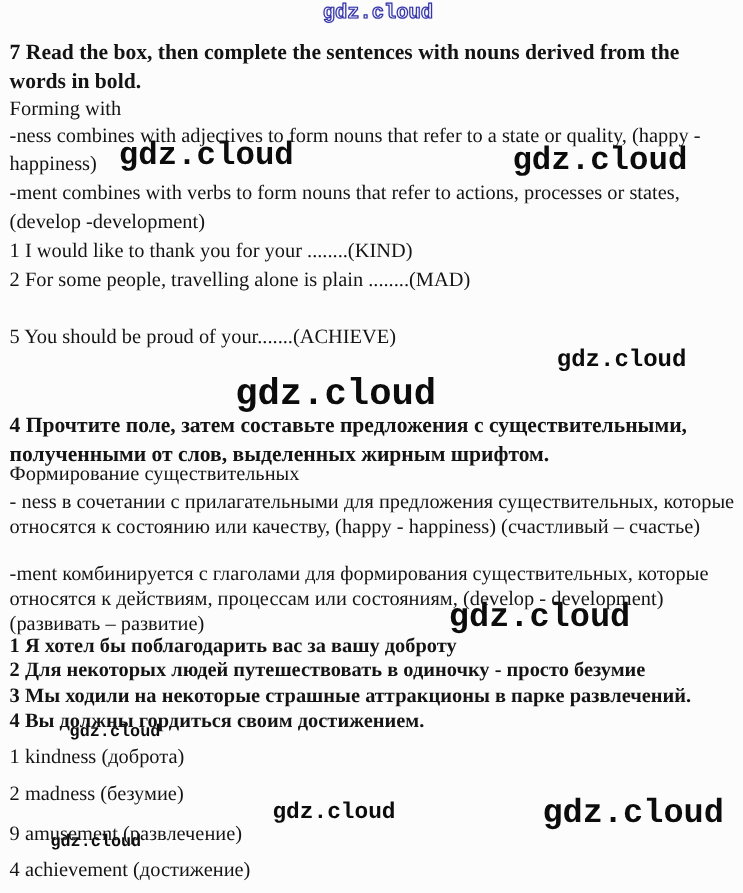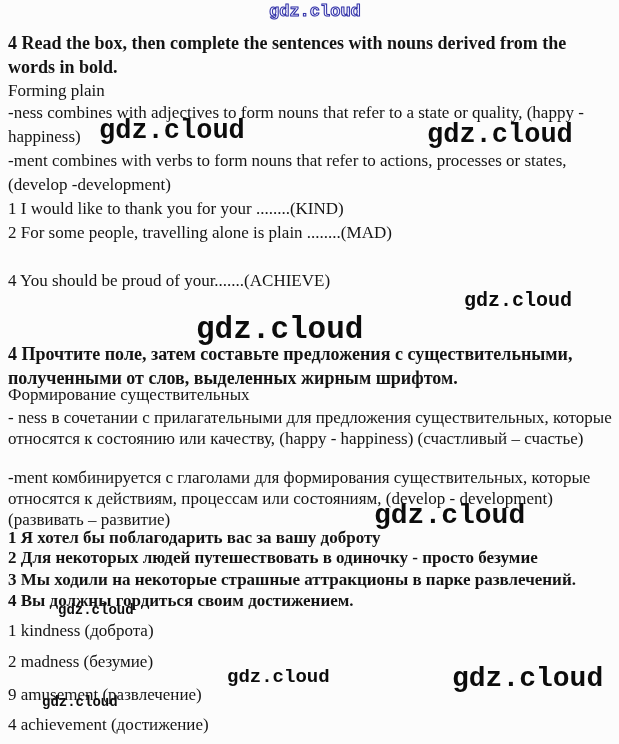--- a/index.html
+++ b/index.html
@@ -46,27 +46,27 @@
   <span class="wm" style="left:99px;top:116px;font-size:27px">gdz.cloud</span>
   <span class="wm" style="left:427px;top:120px;font-size:27px">gdz.cloud</span>
   <span class="wm" style="left:464px;top:289px;font-size:20px">gdz.cloud</span>
   <span class="wm" style="left:196px;top:312px;font-size:31px">gdz.cloud</span>
   <span class="wm" style="left:374px;top:500px;font-size:28px">gdz.cloud</span>
   <span class="wm" style="left:58px;top:602px;font-size:14px">gdz.cloud</span>
   <span class="wm" style="left:227px;top:666px;font-size:19px">gdz.cloud</span>
   <span class="wm" style="left:452px;top:663px;font-size:28px">gdz.cloud</span>
   <span class="wm" style="left:42px;top:694px;font-size:14px">gdz.cloud</span>
 
-  <div class="block title" style="top:31px;width:580px">4 Read the box, then complete the sentences with nouns derived from the words in bold.</div>
-  <div class="block" style="top:79px">Forming plain</div>
+  <div class="block title" style="top:31px;width:580px">7 Read the box, then complete the sentences with nouns derived from the words in bold.</div>
+  <div class="block" style="top:79px">Forming with</div>
   <div class="block" style="top:101px;width:612px">-ness combines with adjectives to form nouns that refer to a state or quality, (happy - happiness)</div>
   <div class="block" style="top:149px;width:612px">-ment combines with verbs to form nouns that refer to actions, processes or states, (develop -development)</div>
   <div class="block" style="top:197px">1 I would like to thank you for your ........(KIND)</div>
   <div class="block" style="top:221px">2 For some people, travelling alone is plain ........(MAD)</div>
-  <div class="block" style="top:269px">4 You should be proud of your.......(ACHIEVE)</div>
+  <div class="block" style="top:269px">5 You should be proud of your.......(ACHIEVE)</div>
 
   <div class="block title" style="top:342px;width:604px;line-height:24px">4 Прочтите поле, затем составьте предложения с существительными, полученными от слов, выделенных жирным шрифтом.</div>
   <div class="block" style="top:385px;line-height:20px">Формирование существительных</div>
   <div class="block ru-rule" style="top:407px">- ness в сочетании с прилагательными для предложения существительных, которые относятся к состоянию или качеству, (happy - happiness) (счастливый – счастье)</div>
   <div class="block ru-rule" style="top:467px">-ment комбинируется с глаголами для формирования существительных, которые относятся к действиям, процессам или состояниям, (develop - development) (развивать – развитие)</div>
   <div class="block ru-sent" style="top:528px">1 Я хотел бы поблагодарить вас за вашу доброту</div>
   <div class="block ru-sent" style="top:548px">2 Для некоторых людей путешествовать в одиночку - просто безумие</div>
   <div class="block ru-sent" style="top:570px">3 Мы ходили на некоторые страшные аттракционы в парке развлечений.</div>
   <div class="block ru-sent" style="top:591px">4 Вы должны гордиться своим достижением.</div>
 

